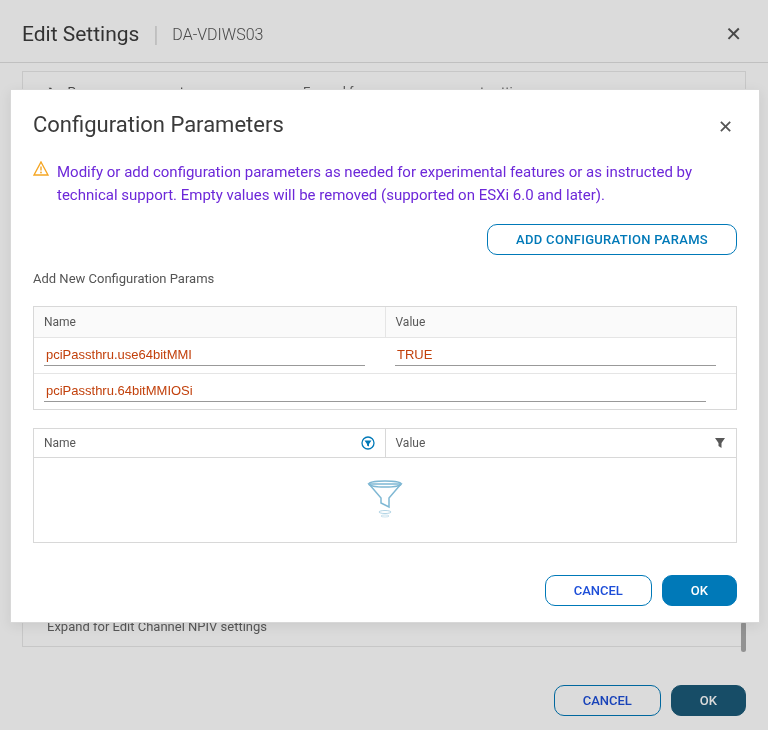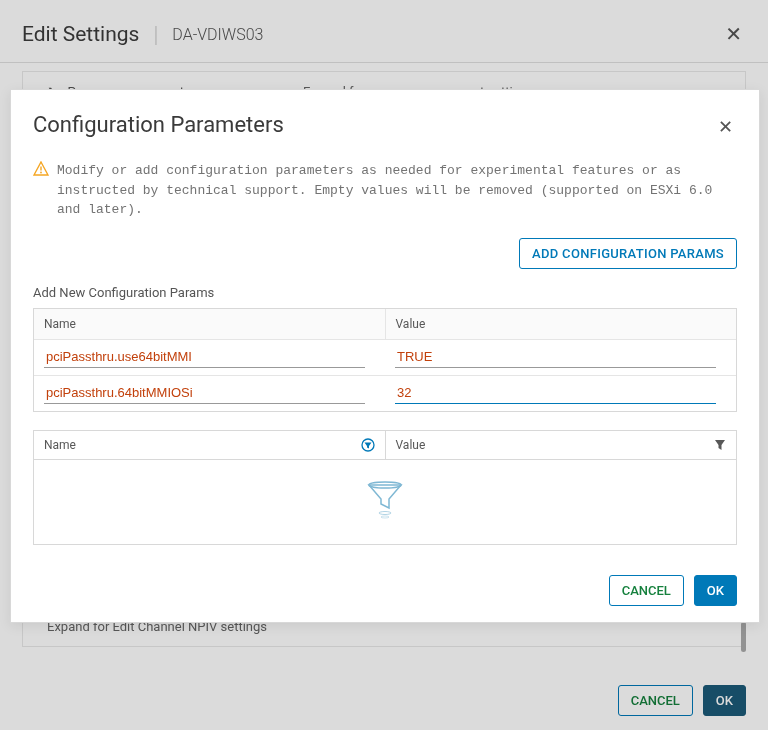--- a/index.html
+++ b/index.html
@@ -136,72 +136,71 @@
       padding: 4px;
     }
     .modal-body {
       flex: 1;
       padding: 14px 22px;
       overflow: auto;
     }
     .warning {
       display: flex;
       margin-bottom: 18px;
-      color: #737373;
-      font-size: 13px;
+      color: #6d28d9;
+      font-size: 15px;
       line-height: 1.5;
-      font-family: Liberation Mono, monospace;
     }
     .warning-icon {
       margin-right: 8px;
       color: #f5a623;
       font-size: 14px;
       flex-shrink: 0;
     }
     .add-btn-row {
       display: flex;
       justify-content: flex-end;
       margin-bottom: 16px;
     }
     .btn {
       display: inline-flex;
       align-items: center;
       justify-content: center;
-      padding: 7px 12px;
-      font-size: 13px;
-      border-radius: 3px;
+      padding: 7px 28px;
+      font-size: 13px;
+      border-radius: 10px;
       cursor: pointer;
       border: 1px solid;
       font-weight: 500;
     }
     .btn-outline-blue {
       background: #fff;
       border-color: #0079b8;
       color: #0079b8;
       letter-spacing: 0.3px;
     }
     .btn-secondary {
       background: #fff;
       border-color: #0079b8;
-      color: #15803d;
+      color: #1d4ed8;
     }
     .btn-primary {
       background: #0079b8;
       border-color: #0079b8;
       color: #fff;
     }
     .btn-dark {
       background: #1b5a78;
       border-color: #1b5a78;
       color: #fff;
     }
     .section-label {
       font-size: 13px;
       color: #555;
-      margin-bottom: 8px;
+      margin-bottom: 20px;
     }
     
     .params-table {
       border: 1px solid #d8d8d8;
       margin-bottom: 18px;
     }
     .params-header {
       display: flex;
       background: #fafafa;
       border-bottom: 1px solid #e5e5e5;
@@ -345,23 +344,20 @@
           <input class="param-input" value="pciPassthru.use64bitMMI" style="">
         </div>
         <div class="params-cell">
           <input class="param-input" value="TRUE" style="">
         </div>
       </div>
       <div class="params-row">
         <div class="params-cell">
           <input class="param-input" value="pciPassthru.64bitMMIOSi" style="">
         </div>
-        <div class="params-cell">
-          <input class="param-input active" value="32" style="">
-        </div>
       </div>
     </div>
 
     <div class="filter-table">
       <div class="filter-header">
         <div class="fh-cell">
           <span>Name</span>
           <span class="filter-icon">
             <svg width="14" height="14" viewBox="0 0 14 14">
                 <circle cx="7" cy="7" r="6" fill="none" stroke="#0079b8" stroke-width="1.3"></circle>

